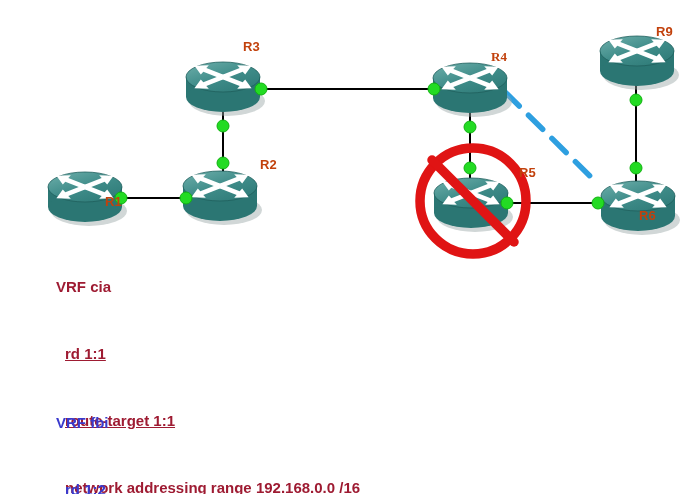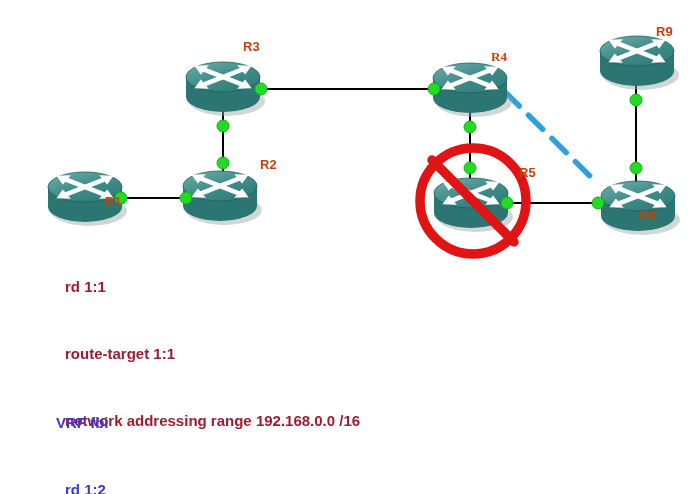--- a/index.html
+++ b/index.html
@@ -18,21 +18,21 @@
     white-space:nowrap;
     padding-left:32px;
   }
   .vrf-block{
     position:absolute;
     left:56px;
     font:bold 15px "Liberation Sans",sans-serif;
     line-height:22.4px;
     white-space:pre;
   }
-  .vrf-block .vrf-line{padding-left:9px;}
+  .vrf-block .vrf-line{padding-left:9px;text-decoration:underline;}
   .vrf-cia{top:231px;color:#9e1b32;}
   .vrf-fbi{top:367px;color:#3a3acd;}
 </style>
 </head>
 <body>
 
 <div class="stage">
 
   <svg width="688" height="494" viewBox="0 0 688 494">
     <defs>
@@ -96,20 +96,21 @@
 
   <span class="rlabel" style="left:73px;top:157px;margin-top:37px;">R1</span>
   <span class="rlabel" style="left:192px;top:157px;margin-left:36px;">R2</span>
   <span class="rlabel" style="left:211px;top:39px;text-align:center;">R3</span>
   <span class="rlabel" style="left:459px;top:49px;font-family:Liberation Serif, serif;">R4</span>
   <span class="rlabel" style="left:487px;top:165px;">R5</span>
   <span class="rlabel" style="left:607px;top:164px;margin-top:44px;">R6</span>
   <span class="rlabel" style="left:624px;top:24px;">R9</span>
 
   <div class="vrf-block vrf-cia">
+    <div class="vrf-title">VRF cia</div>
     <div class="vrf-line">rd 1:1</div>
     <div class="vrf-line">route-target 1:1</div>
     <div class="vrf-line">network addressing range 192.168.0.0 /16</div>
     
   </div>
 
   <div class="vrf-block vrf-fbi">
     <div class="vrf-title">VRF fbi</div>
     <div class="vrf-line">rd 1:2</div>
     

